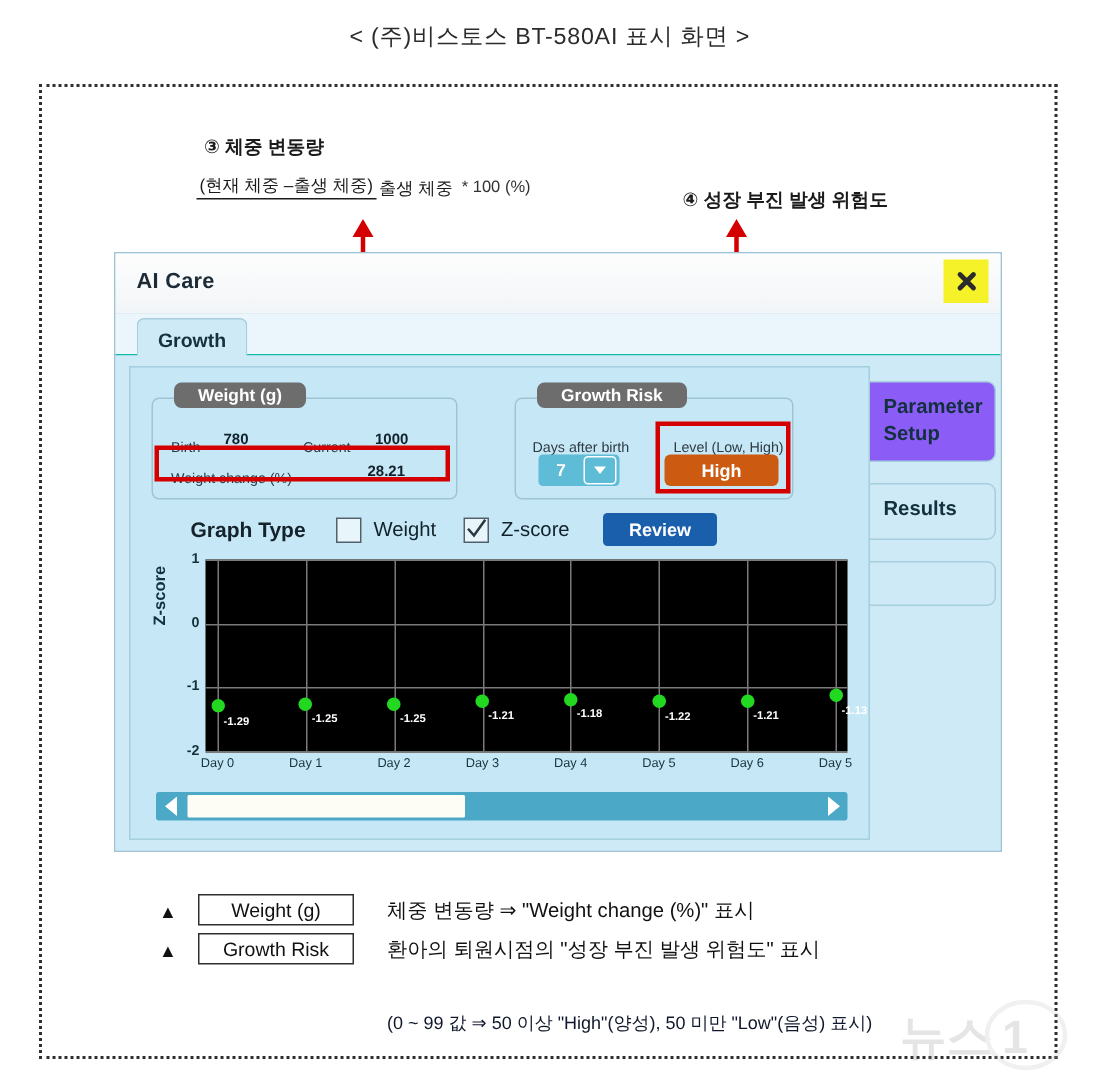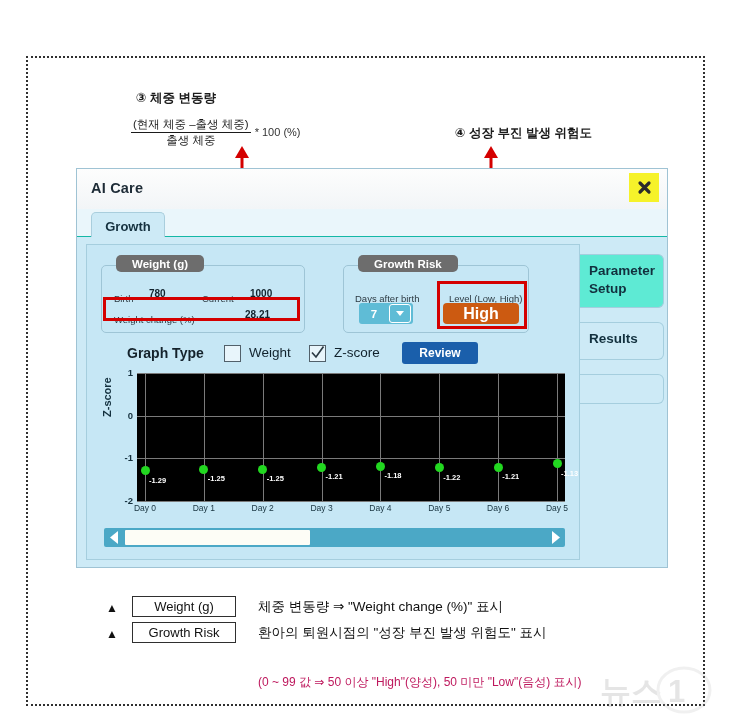--- a/index.html
+++ b/index.html
@@ -34,21 +34,21 @@
 
   
   .anno{position:absolute;white-space:nowrap;}
   .anno-title{
     font-size:12.5px;font-weight:bold;color:#1b1b1b;
   }
   .anno-formula{
     font-size:11.5px;color:#1b1b1b;
     display:flex;align-items:center;
   }
-  .frac{display:inline-flex;flex-direction:column;align-items:center;line-height:1.12;justify-content:space-between;}
+  .frac{display:inline-flex;align-items:center;line-height:1.12;justify-content:space-between;}
   .frac .num{border-bottom:1.2px solid #1b1b1b;padding:0 2px 1px;}
   .frac .den{padding:1px 2px 0;}
   .frac-tail{margin-left:4px;font-size:11px;color:#333;}
 
   .arrow{position:absolute;}
   .arrow .shaft{
     position:absolute;left:50%;transform:translateX(-50%);
     width:3px;background:#d40000;bottom:0;
   }
   .arrow .head{
@@ -123,21 +123,21 @@
     position:absolute;left:0;width:84px;
     background:#cdeaf6;
     border:1px solid #a5cede;border-left:none;
     border-radius:0 6px 6px 0;
     font-size:13.5px;font-weight:bold;color:#12303e;
     padding:7px 0 7px 9px;
     box-sizing:border-box;
     line-height:1.32;
     cursor:pointer;
   }
-  .sidetab.sel{background:#5eead4;}
+  .sidetab.sel{background:#8b5cf6;}
   #sidetab-0{top:10px;height:54px;}
   #sidetab-1{top:78px;height:38px;}
   #sidetab-2{top:130px;height:30px;background:#cdeaf6;}
 
   
   .group{
     position:absolute;
     border:1px solid #9ec5d6;
     border-radius:5px;
     background:transparent;
@@ -178,21 +178,21 @@
     width:20px;height:17px;margin-right:2px;
     background:#5fbcd6;border:1.4px solid #ffffff;border-radius:3px;
     display:flex;align-items:center;justify-content:center;
   }
   .combo .cbtn svg{display:block;}
 
   .level-pill{
     position:absolute;left:356px;top:58px;width:76px;height:21px;
     background:#cc5a11;border-radius:4px;
     display:flex;align-items:center;justify-content:center;
-    color:#ffffff;font-size:16px;font-weight:bold;
+    color:#ffffff;font-size:12px;font-weight:bold;
     cursor:pointer;
   }
 
   
   .gt-row{position:absolute;left:0;top:96px;width:100%;height:26px;}
   .gt-label{
     position:absolute;left:40px;top:4px;
     font-size:14px;font-weight:bold;color:#14222b;
   }
   .cbox{
@@ -268,33 +268,34 @@
   .lg-tri{position:absolute;left:0;top:5px;font-size:12px;color:#111;}
   .lg-box{
     position:absolute;left:26px;top:0;
     min-width:104px;height:21px;
     border:1.3px solid #2f2f2f;
     display:flex;align-items:center;justify-content:center;
     font-size:13px;color:#111;padding:0 8px;
     box-sizing:border-box;
   }
   .lg-txt{position:absolute;left:152px;top:2px;font-size:13.5px;color:#111;white-space:nowrap;}
-  .lg-sub{position:absolute;left:152px;top:52px;font-size:12px;color:#be185d;white-space:nowrap;}
+  .lg-sub{position:absolute;left:152px;top:52px;font-size:12px;color:#0f172a;white-space:nowrap;}
 
   
   .watermark{
     position:absolute;left:596px;top:666px;
     width:120px;height:48px;opacity:.22;
   }
 </style>
 </head>
 <body>
 
 <div id="root">
 
+  <div class="fig-caption">&lt; (주)비스토스 BT-580AI 표시 화면 &gt;</div>
 
   <div class="frame"></div>
 
   <div class="anno anno-title" style="left:136px;top:90px;">③ 체중 변동량</div>
   <div class="anno anno-formula" style="left:131px;top:118px;">
     <span class="frac">
       <span class="num">(현재 체중 –출생 체중)</span>
       <span class="den">출생 체중</span>
     </span>
     <span class="frac-tail">* 100 (%)</span>

